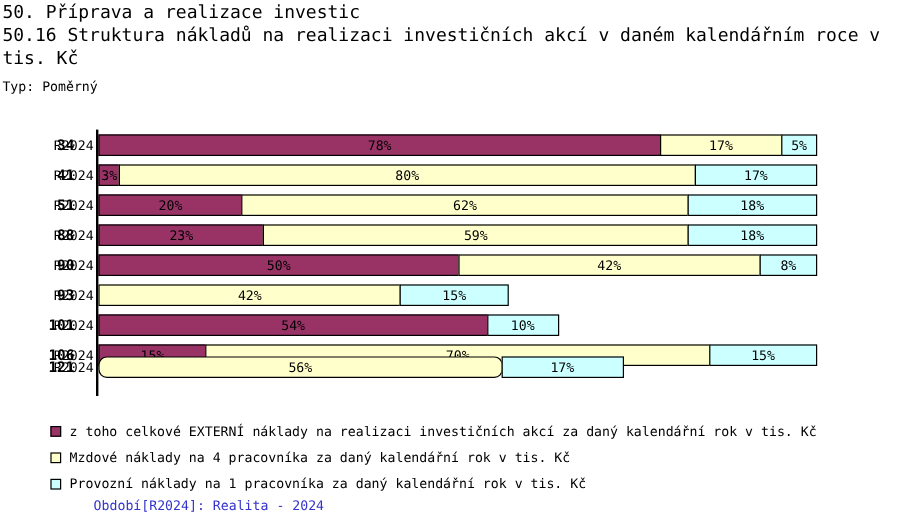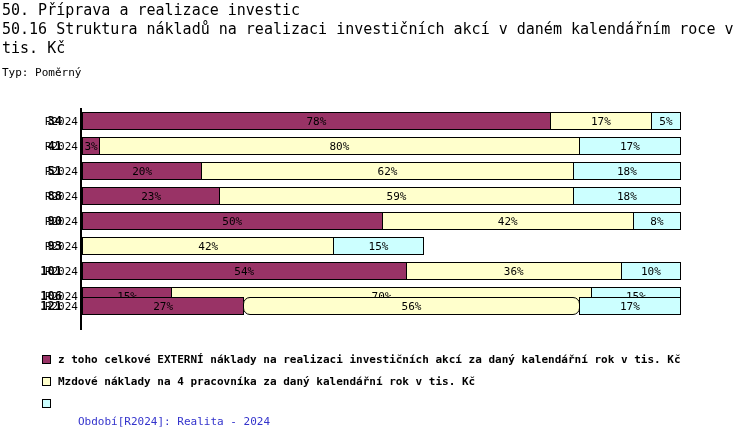--- a/index.html
+++ b/index.html
@@ -53,21 +53,21 @@
     font-size:11px;line-height:11px;overflow:hidden;
     margin-left:-1px;
   }
   .seg:first-child{margin-left:0;}
   .seg-label{white-space:nowrap;}
   .seg.s0{background:#993366;}
   .seg.s1{background:#ffffcc;}
   .seg.s2{background:#ccffff;}
 
   
-  .legend{position:absolute;left:0;top:348px;width:750px;font-weight:bold;}
+  .legend{position:absolute;left:0;top:348px;width:750px;}
   .legend-row{
     position:relative;height:22px;display:flex;align-items:center;
     padding-left:42px;
   }
   .legend-swatch{
     width:9px;height:9px;border:1px solid #000000;box-sizing:border-box;
     margin-right:7px;flex:none;
   }
   .legend-swatch.s0{background:#993366;}
   .legend-swatch.s1{background:#ffffcc;}
@@ -181,23 +181,20 @@
             </div>
           </div>
         </div>
         <div class="row" style="top: 157px;">
           <div class="row-id">101</div>
           <div class="row-period">R2024</div>
           <div class="bar-track">
             <div class="seg s0" style="width: 54%;">
               <span class="seg-label">54%</span>
             </div>
-            <div class="seg s1" style="width: 36%;">
-              <span class="seg-label">36%</span>
-            </div>
             <div class="seg s2" style="width: 10%;">
               <span class="seg-label">10%</span>
             </div>
           </div>
         </div>
         <div class="row" style="top: 182px;">
           <div class="row-id">106</div>
           <div class="row-period">R2024</div>
           <div class="bar-track">
             <div class="seg s0" style="width: 15%;">
@@ -208,23 +205,20 @@
             </div>
             <div class="seg s2" style="width: 15%;">
               <span class="seg-label">15%</span>
             </div>
           </div>
         </div>
         <div class="row" style="top: 192px;">
           <div class="row-id">121</div>
           <div class="row-period">R2024</div>
           <div class="bar-track">
-            <div class="seg s0" style="width: 27%;">
-              <span class="seg-label">27%</span>
-            </div>
             <div class="seg s1" style="width: 56%; border-radius: 7px;">
               <span class="seg-label">56%</span>
             </div>
             <div class="seg s2" style="width: 17%;">
               <span class="seg-label">17%</span>
             </div>
           </div>
         </div>
       </div>
   </div>
@@ -233,18 +227,19 @@
     <div class="legend-row">
       <span class="legend-swatch s0"></span>
       <span class="legend-text">z toho celkové EXTERNÍ náklady na realizaci investičních akcí za daný kalendářní rok v tis. Kč</span>
     </div>
     <div class="legend-row">
       <span class="legend-swatch s1"></span>
       <span class="legend-text">Mzdové náklady na 4 pracovníka za daný kalendářní rok v tis. Kč</span>
     </div>
     <div class="legend-row">
       <span class="legend-swatch s2"></span>
+      <span class="legend-text">Provozní náklady na 1 pracovníka za daný kalendářní rok v tis. Kč</span>
     </div>
   </div>
 
   <div class="footer-note">Období[R2024]: Realita - 2024</div>
 
 </div>
 
 </body></html>

